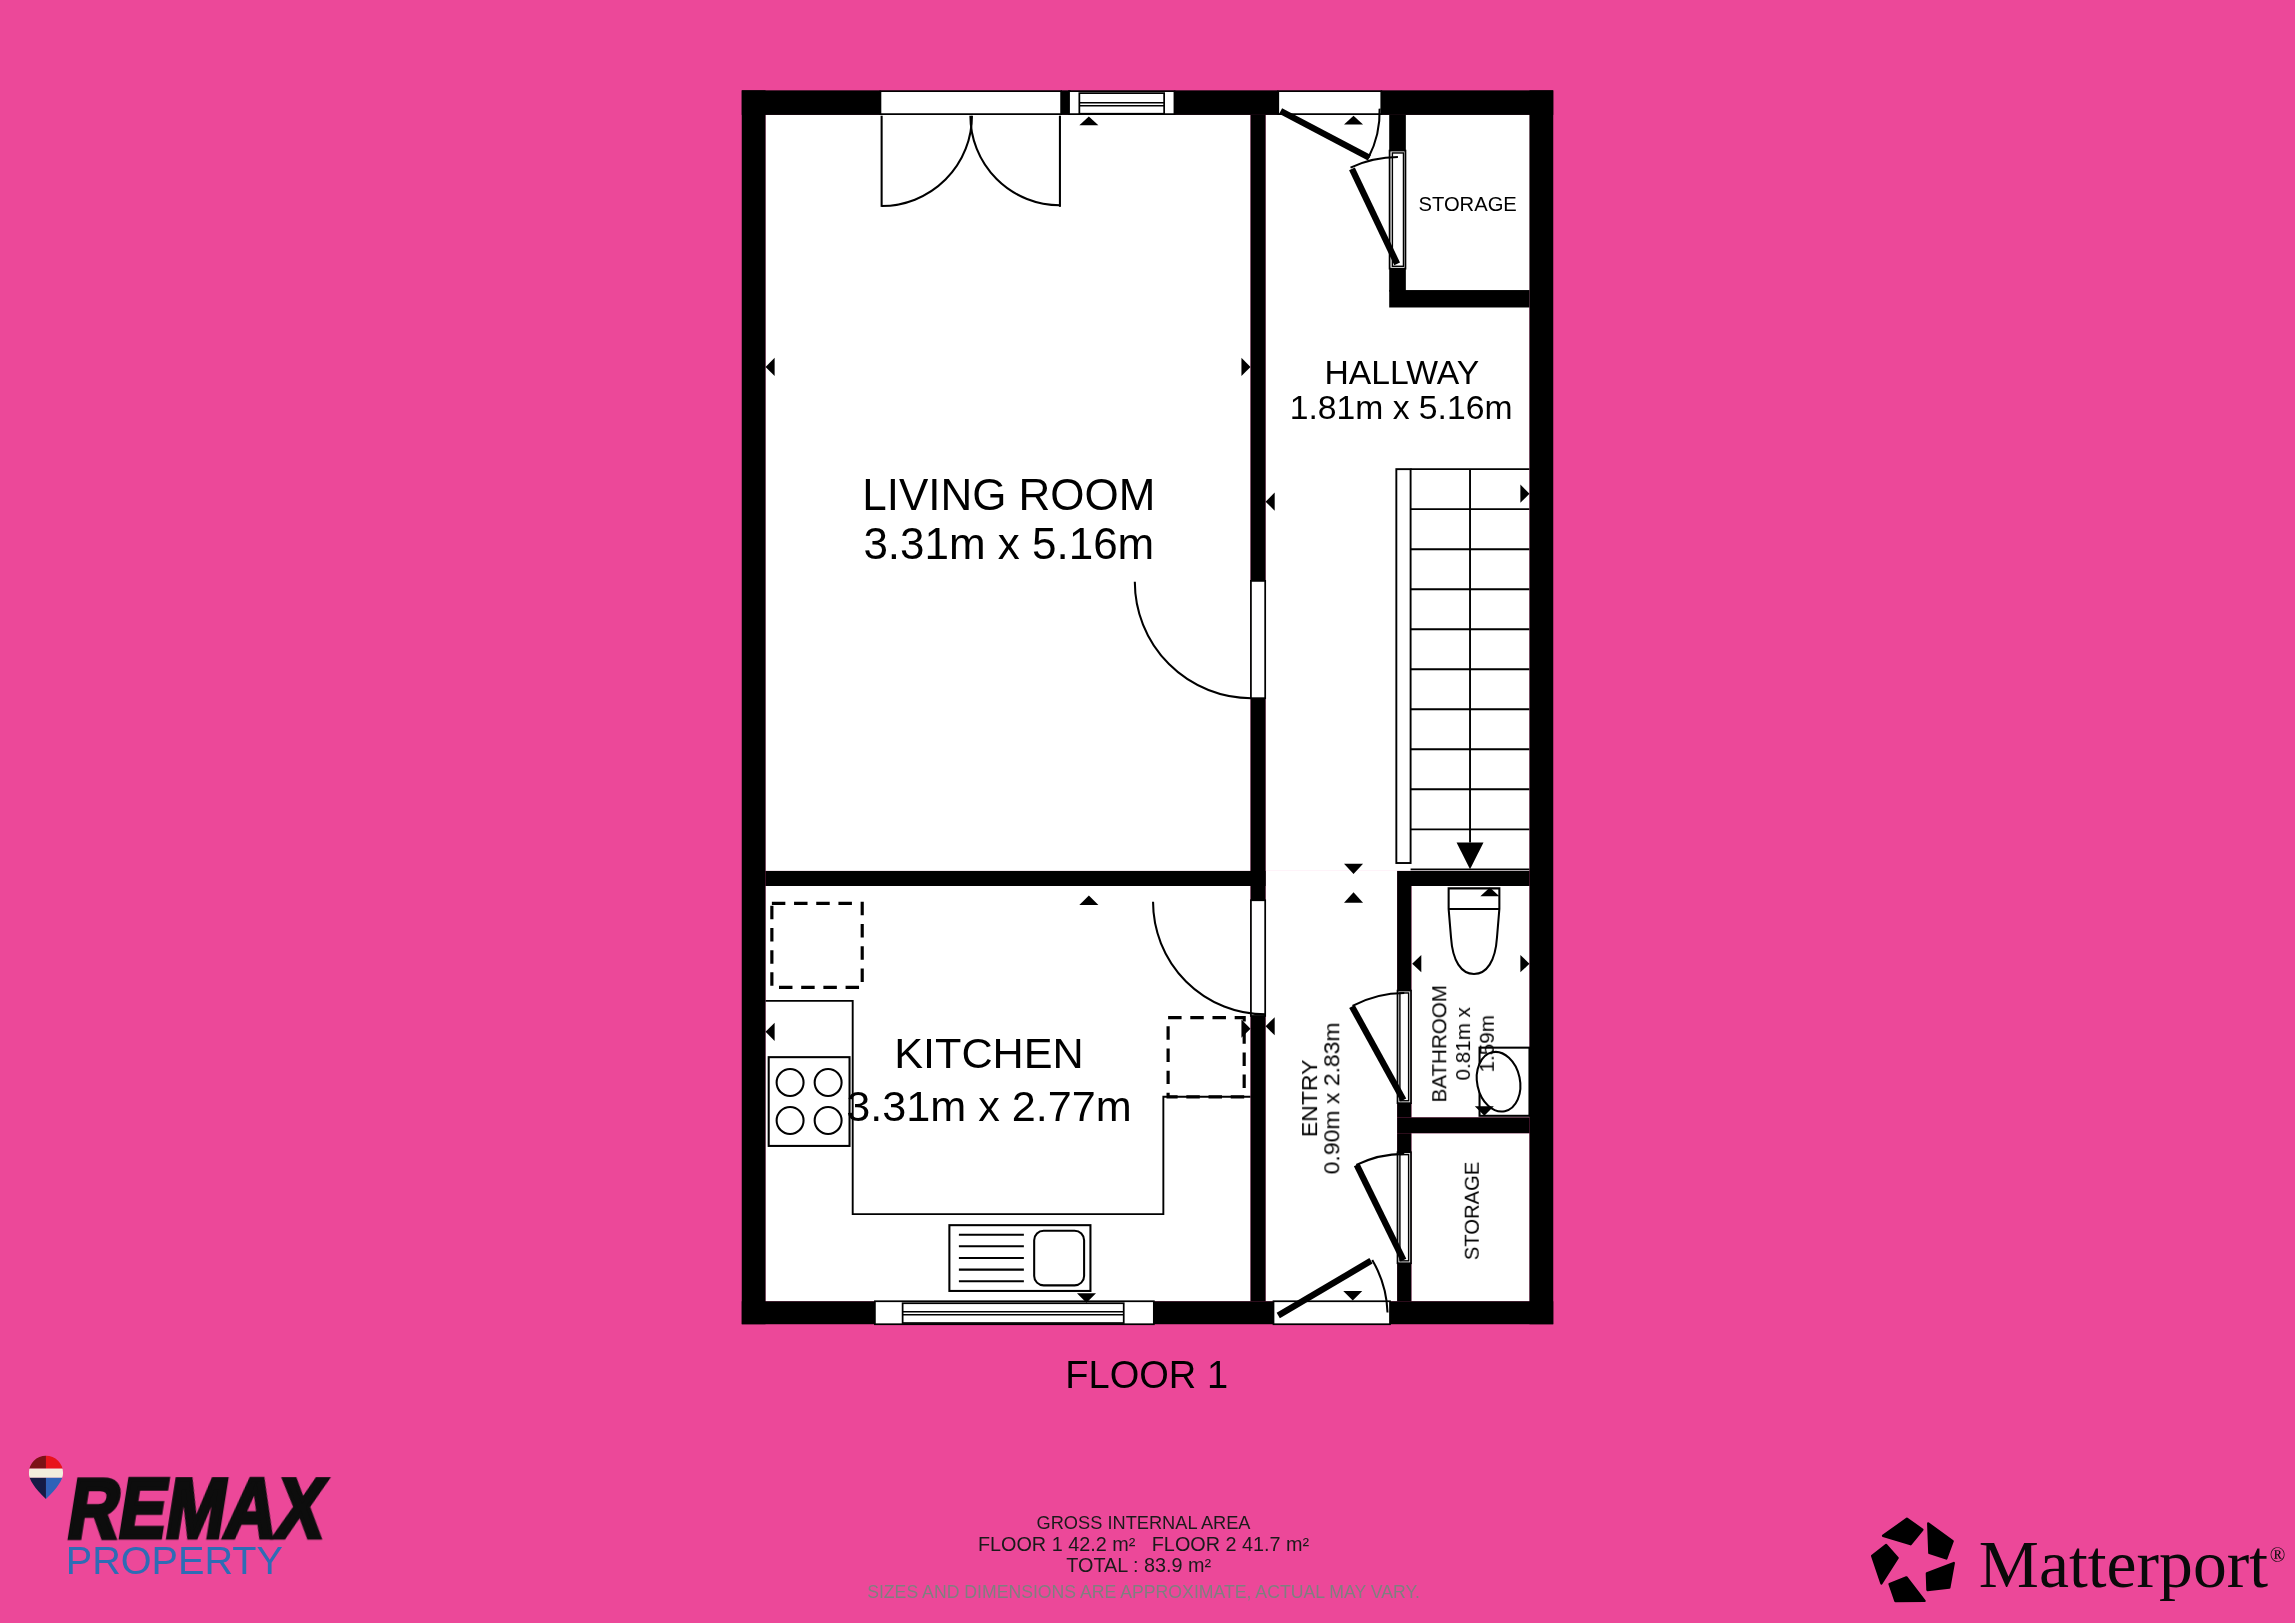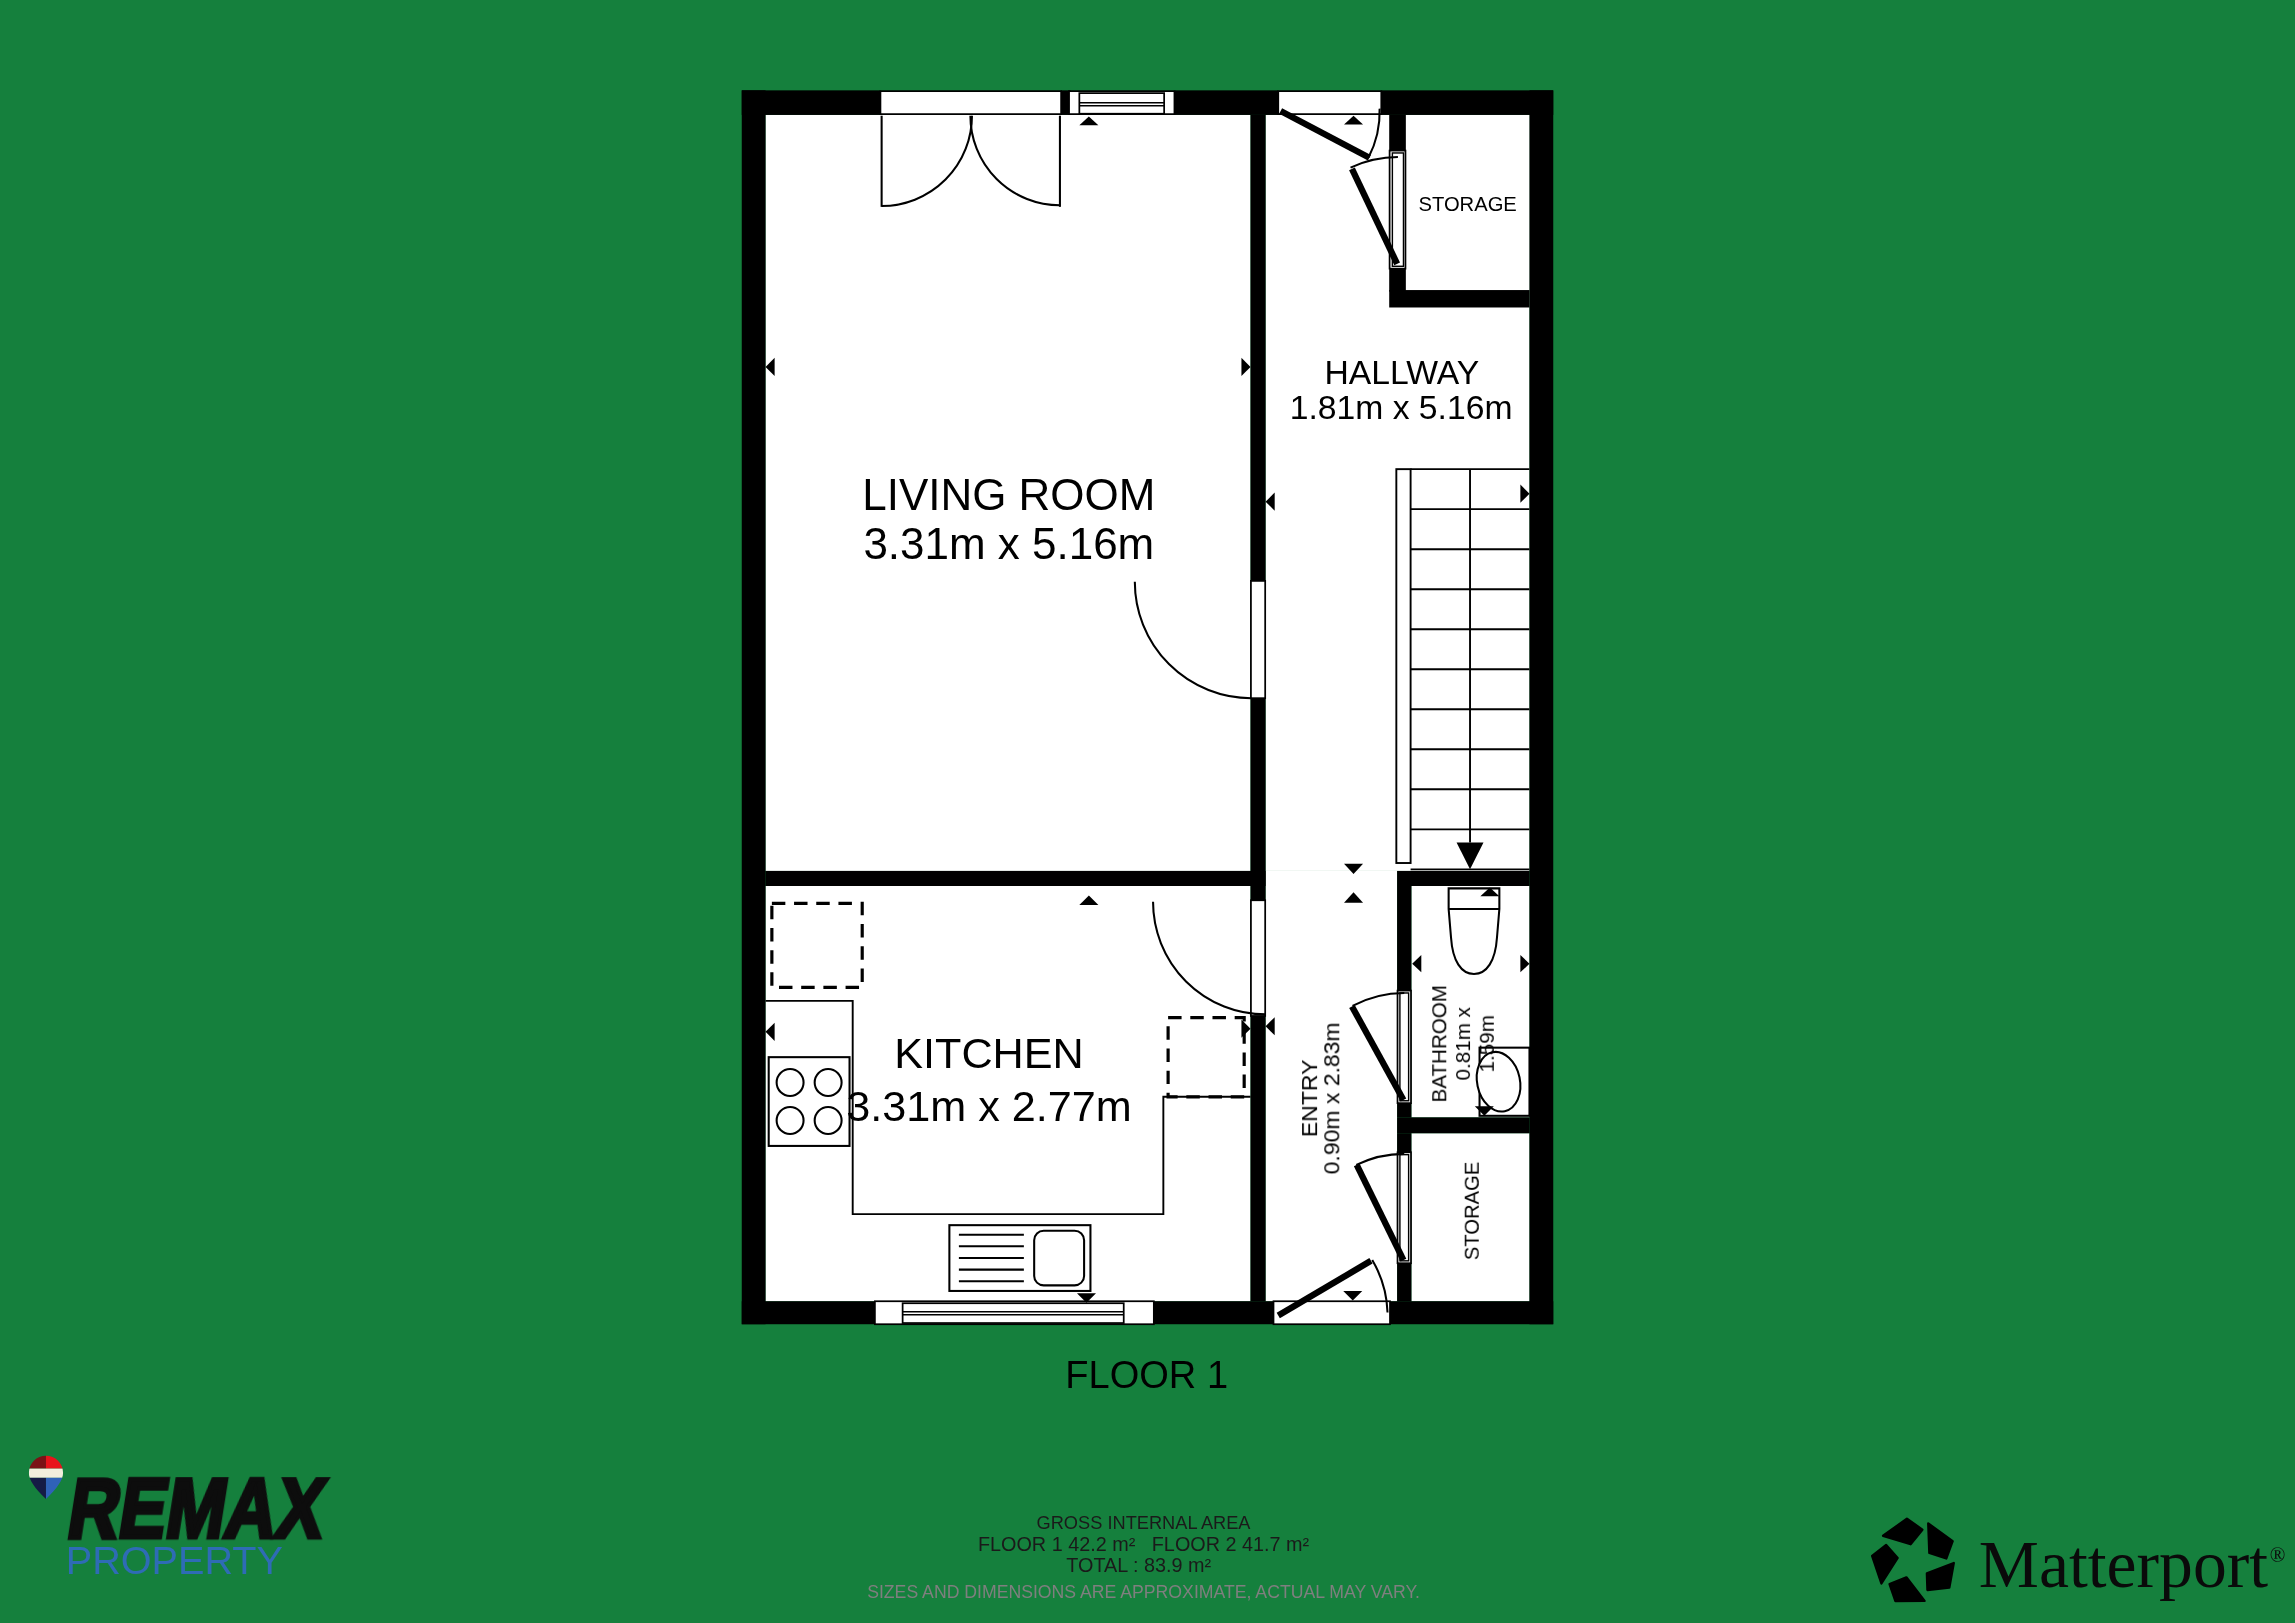--- a/index.html
+++ b/index.html
@@ -1,16 +1,16 @@
 <!DOCTYPE html>
 <html style="font-size:12.7px"><head>
 <meta charset="utf-8">
 <style>
 html,body { margin:0; padding:0; background:#ffffff; }
-#page { position:relative; width:2295px; height:1623px; background:#15803d; overflow:hidden; }
+#page { position:relative; width:2295px; height:1623px; background:#ec4899; overflow:hidden; }
 text { filter: url(#gs); }
 text.kc { filter: none; }
 </style>
 </head>
 <body>
 
 <div id="page">
 <svg width="2295" height="1623" viewBox="0 0 2896 2048">
 <defs>
         <filter id="gs">

